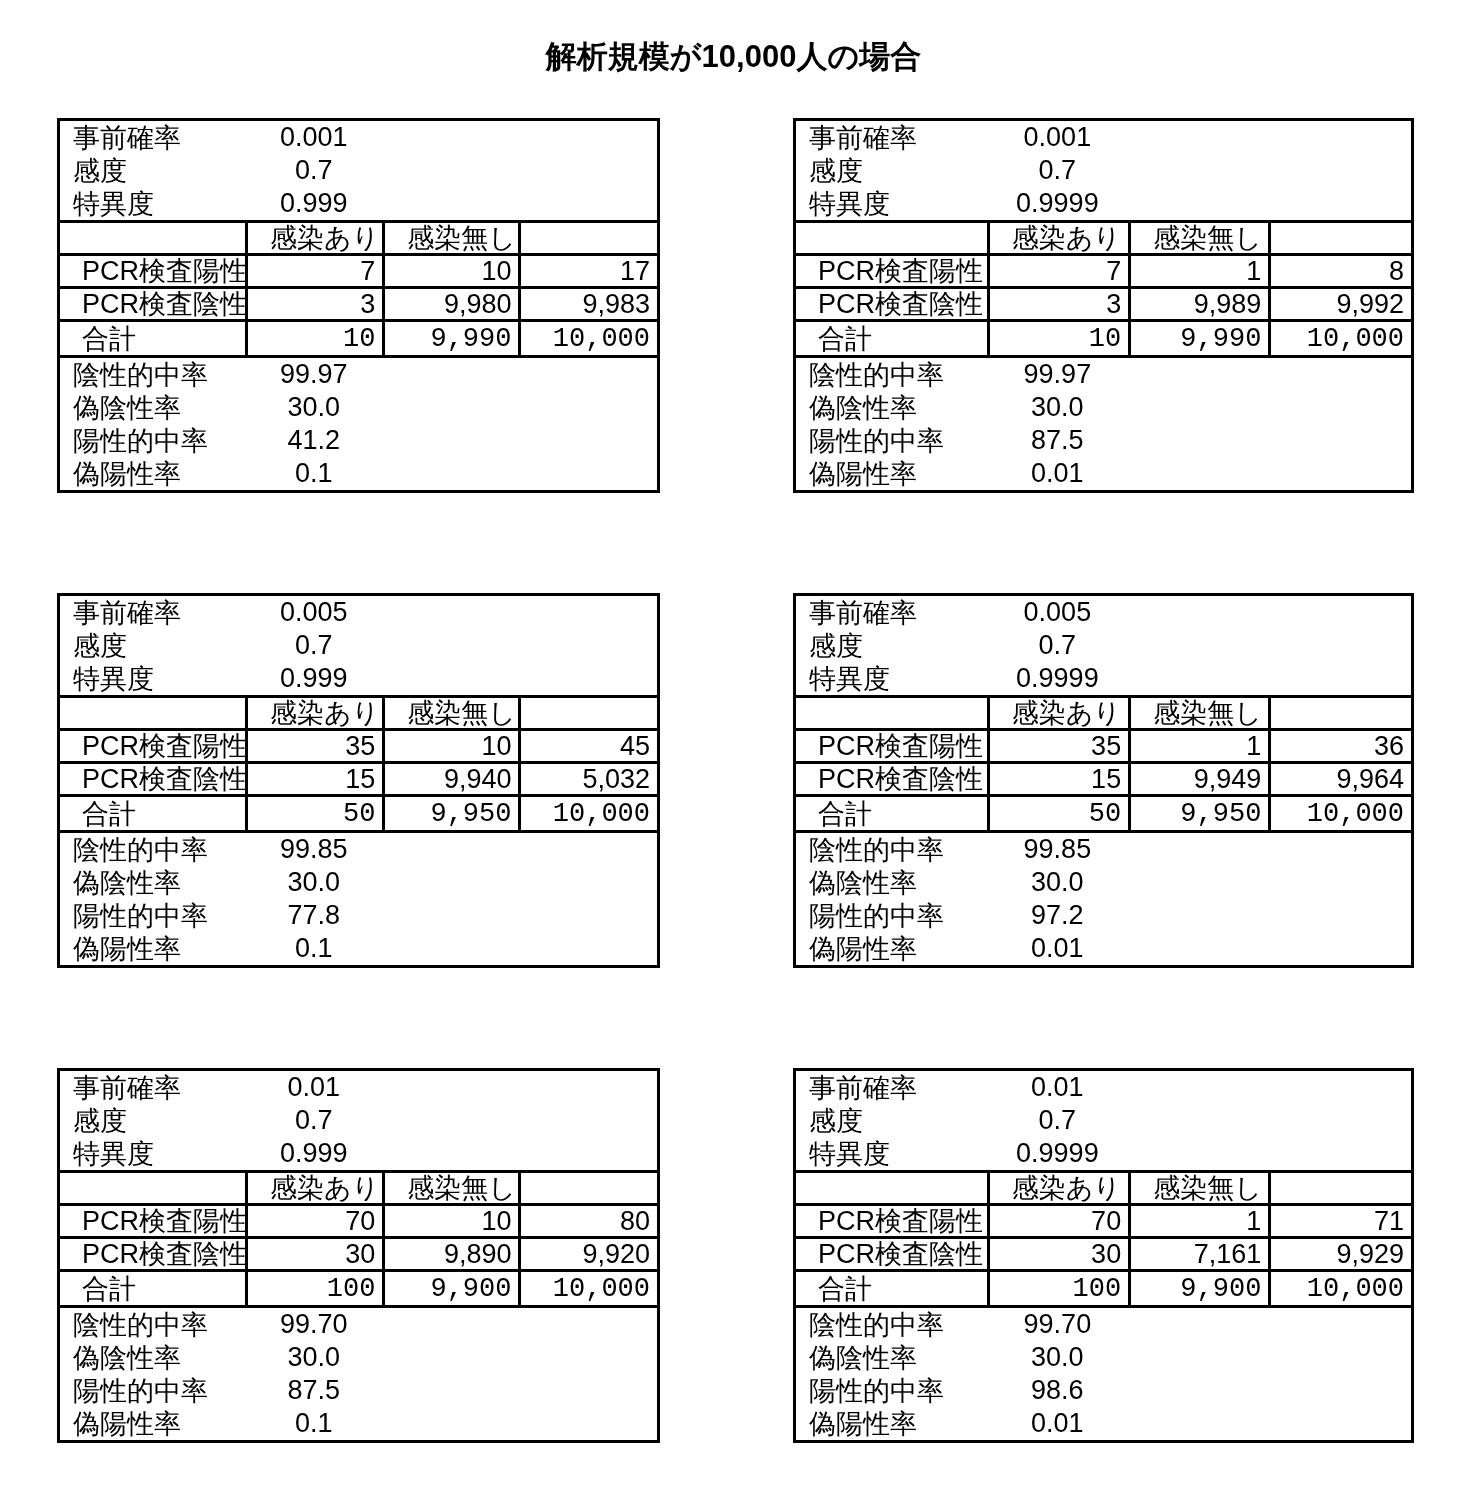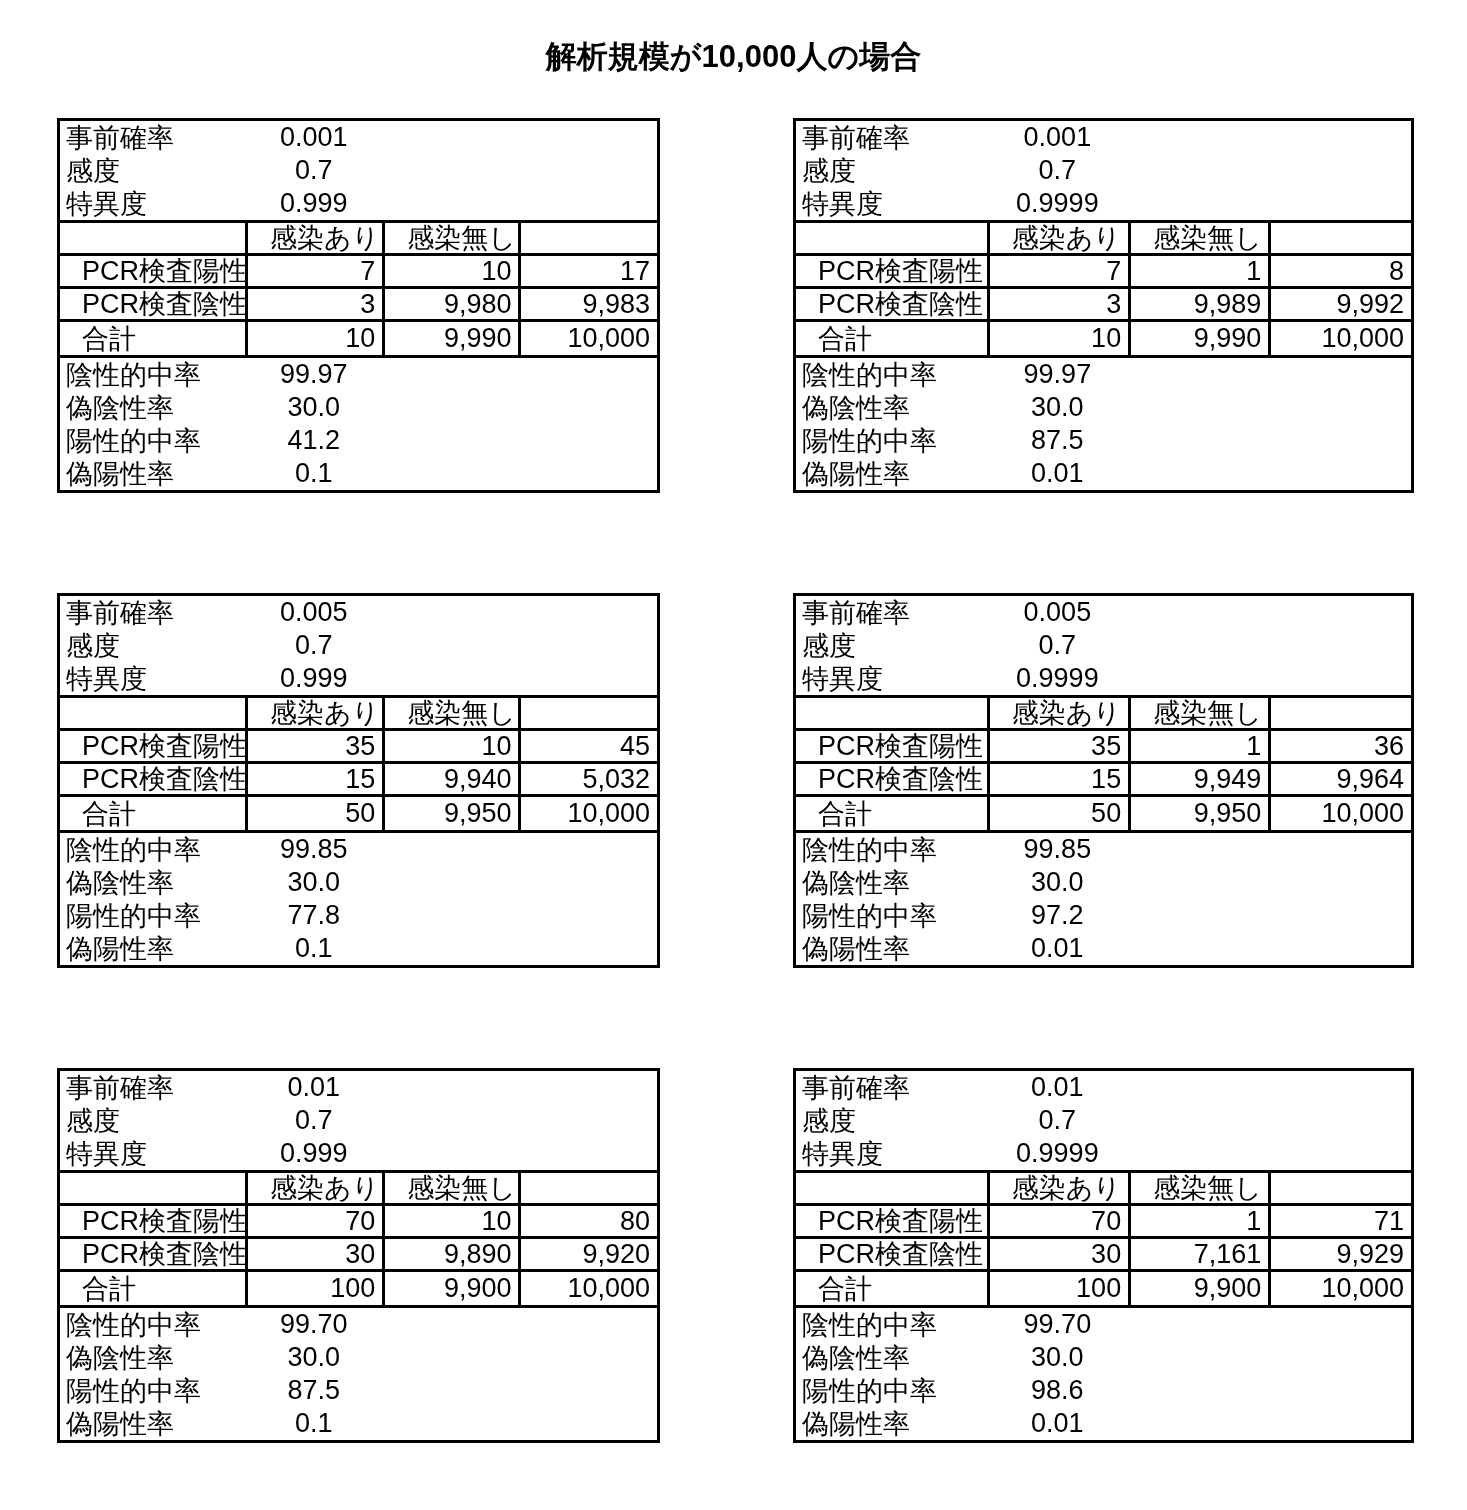--- a/index.html
+++ b/index.html
@@ -27,36 +27,36 @@
   .pos-2 { left: 57px;  top: 593px;  width: 603px; }
   .pos-3 { left: 793px; top: 593px;  width: 621px; }
   .pos-4 { left: 57px;  top: 1068px; width: 603px; }
   .pos-5 { left: 793px; top: 1068px; width: 621px; }
 
   .sec { border: 3px solid #000; background: #fff; }
   .sec + .sec { margin-top: -3px; }
 
   
   .prow { display: flex; align-items: center; height: 33px; }
-  .plabel { width: 31.5%; padding-left: 6px; white-space: nowrap; }
+  .plabel { width: 31.5%; padding-left: 13px; white-space: nowrap; }
   .pval { width: 22%; text-align: center; white-space: nowrap; }
 
   
   .secB { display: grid; grid-template-columns: 31.5% 23% 22.8% auto; }
   .cell {
     height: 33px;
     border-right: 3px solid #000;
     border-bottom: 3px solid #000;
     display: flex;
     align-items: center;
     white-space: nowrap;
     overflow: hidden;
   }
   .cell:nth-child(4n) { border-right: none; }
-  .cell:nth-child(n+13) { border-bottom: none; }
+  .cell:nth-child(n+13) { border-bottom: none; font-family: Liberation Mono, monospace; }
   .lab { justify-content: flex-start; padding-left: 22px; }
   .num { justify-content: flex-end; padding-right: 7px; }
 </style>
 </head>
 <body>
 
 <div class="page-title">解析規模が10,000人の場合</div>
 
 <div id="tables-root">
   <div class="tbl pos-0">

